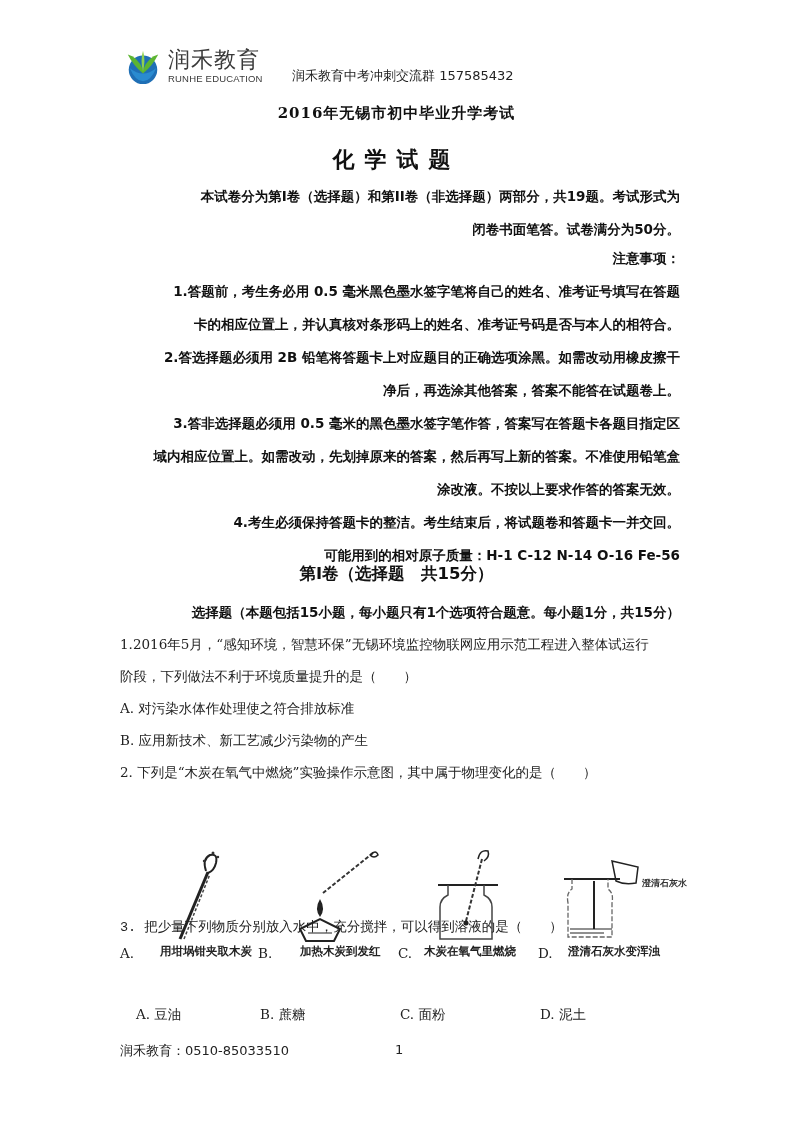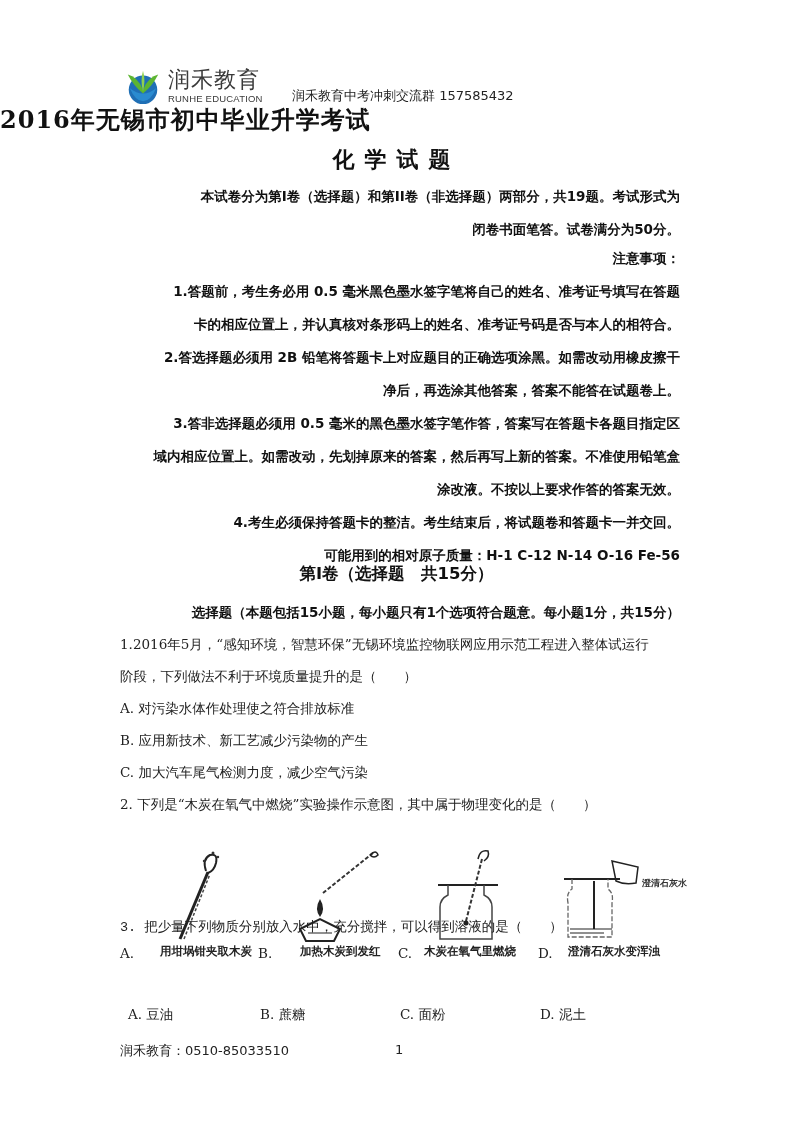--- a/index.html
+++ b/index.html
@@ -1,26 +1,26 @@
 <!DOCTYPE html>
 <html><head>
   <meta charset="utf-8">
   <style>
     * { margin: 0; padding: 0; box-sizing: border-box; }
     html, body { width: 793px; height: 1122px; background: #ffffff; overflow: hidden; }
     body { position: relative; font-family: "DejaVu Serif", "Liberation Serif", serif; color: #111; }
 
-    .header { position: absolute; left: 122px; top: 63px; width: 560px; height: 48px; text-align: right; }
+    .header { position: absolute; left: 122px; top: 43px; width: 560px; height: 48px; text-align: right; }
     .logo { position: absolute; left: 0; top: 0; width: 145px; height: 45px; }
     .logo-mark { position: absolute; left: 2px; top: 4px; width: 38px; height: 38px; }
     .logo-cn { position: absolute; left: 46px; top: 2px; font-family: "DejaVu Sans", sans-serif; font-size: 22px; color: #3a3a3a; letter-spacing: 1px; }
     .logo-en { position: absolute; left: 46px; top: 30px; font-family: "Liberation Sans", sans-serif; font-size: 9.5px; color: #3a3a3a; letter-spacing: 0.2px; }
     .group-note { position: absolute; left: 170px; top: 24px; font-size: 13px; color: #222; font-family: "DejaVu Sans", sans-serif; }
 
-    .title { position: absolute; left: 0; width: 793px; top: 104px; font-size: 24px; font-weight: bold; font-family: "DejaVu Serif", serif; letter-spacing: 1px; }
+    .title { position: absolute; left: 0; width: 793px; text-align: center; top: 104px; font-size: 15px; font-weight: bold; font-family: "DejaVu Serif", serif; letter-spacing: 1px; }
     .subtitle { position: absolute; left: 0; width: 793px; text-align: center; top: 145px; font-size: 22px; font-weight: bold; letter-spacing: 10px; font-family: "DejaVu Serif", serif; }
 
     .p { position: absolute; left: 120px; width: 560px; font-size: 13.5px; line-height: 33px; font-weight: bold; font-family: "DejaVu Sans", sans-serif; text-align: right; }
     .p .ind { padding-left: 27px; }
     .line { display: block; height: 33px; white-space: nowrap; overflow: hidden; }
 
     .section-title { position: absolute; left: 0; width: 793px; text-align: center; top: 563px; font-size: 16.5px; font-weight: bold; font-family: "DejaVu Sans", sans-serif; }
 
     .q { position: absolute; left: 120px; width: 570px; font-size: 13.5px; font-family: "DejaVu Serif", serif; font-weight: normal; color: #222; }
     .q .line { height: 32px; line-height: 32px; }
@@ -78,21 +78,20 @@
 <div class="section-title">第Ⅰ卷（选择题　共15分）</div>
 <div class="p" style="top:596px;">
   <span class="line">选择题（本题包括15小题，每小题只有1个选项符合题意。每小题1分，共15分）</span>
 </div>
 
 <div class="q" style="top:628px;">
   <span class="line">1.2016年5月，“感知环境，智慧环保”无锡环境监控物联网应用示范工程进入整体试运行</span>
   <span class="line">阶段，下列做法不利于环境质量提升的是（　　）</span>
   <span class="line">A. 对污染水体作处理使之符合排放标准</span>
   <span class="line">B. 应用新技术、新工艺减少污染物的产生</span>
-  <span class="line">C. 加大汽车尾气检测力度，减少空气污染</span>
   <span class="line">2. 下列是“木炭在氧气中燃烧”实验操作示意图，其中属于物理变化的是（　　）</span>
 </div>
 
 <div class="figs">
 
   <div class="fig" style="left:0; width:140px;">
     <span class="fig-letter" style="left:2px;">A.</span>
     <svg style="position:absolute; left:40px; top:2px;" width="90" height="95" viewBox="0 0 90 95">
       <path d="M22 92 L50 25" stroke="#222" stroke-width="3" fill="none"></path>
       <path d="M26 92 L52 27" stroke="#444" stroke-width="1.5" fill="none" stroke-dasharray="3 2"></path>
@@ -139,21 +138,21 @@
     </svg>
     <span style="position:absolute; left:104px; top:32px; font-size:9px; font-weight:bold; font-family:'DejaVu Sans',sans-serif; color:#333;">澄清石灰水</span>
     <span class="fig-cap" style="left:30px;">澄清石灰水变浑浊</span>
   </div>
 </div>
 
 <div class="q" style="top:912px;font-family:Liberation Mono, monospace;">
   <span class="line">3. 把少量下列物质分别放入水中，充分搅拌，可以得到溶液的是（　　）</span>
 </div>
 <div class="opts3">
-  <span style="left:8px;">A. 豆油</span>
+  <span style="left:16px;">A. 豆油</span>
   <span style="left:140px;">B. 蔗糖</span>
   <span style="left:280px;">C. 面粉</span>
   <span style="left:420px;">D. 泥土</span>
 </div>
 
 <div class="footer">
   <span>润禾教育：0510-85033510</span>
   <span class="pg">1</span>
 </div>
 

